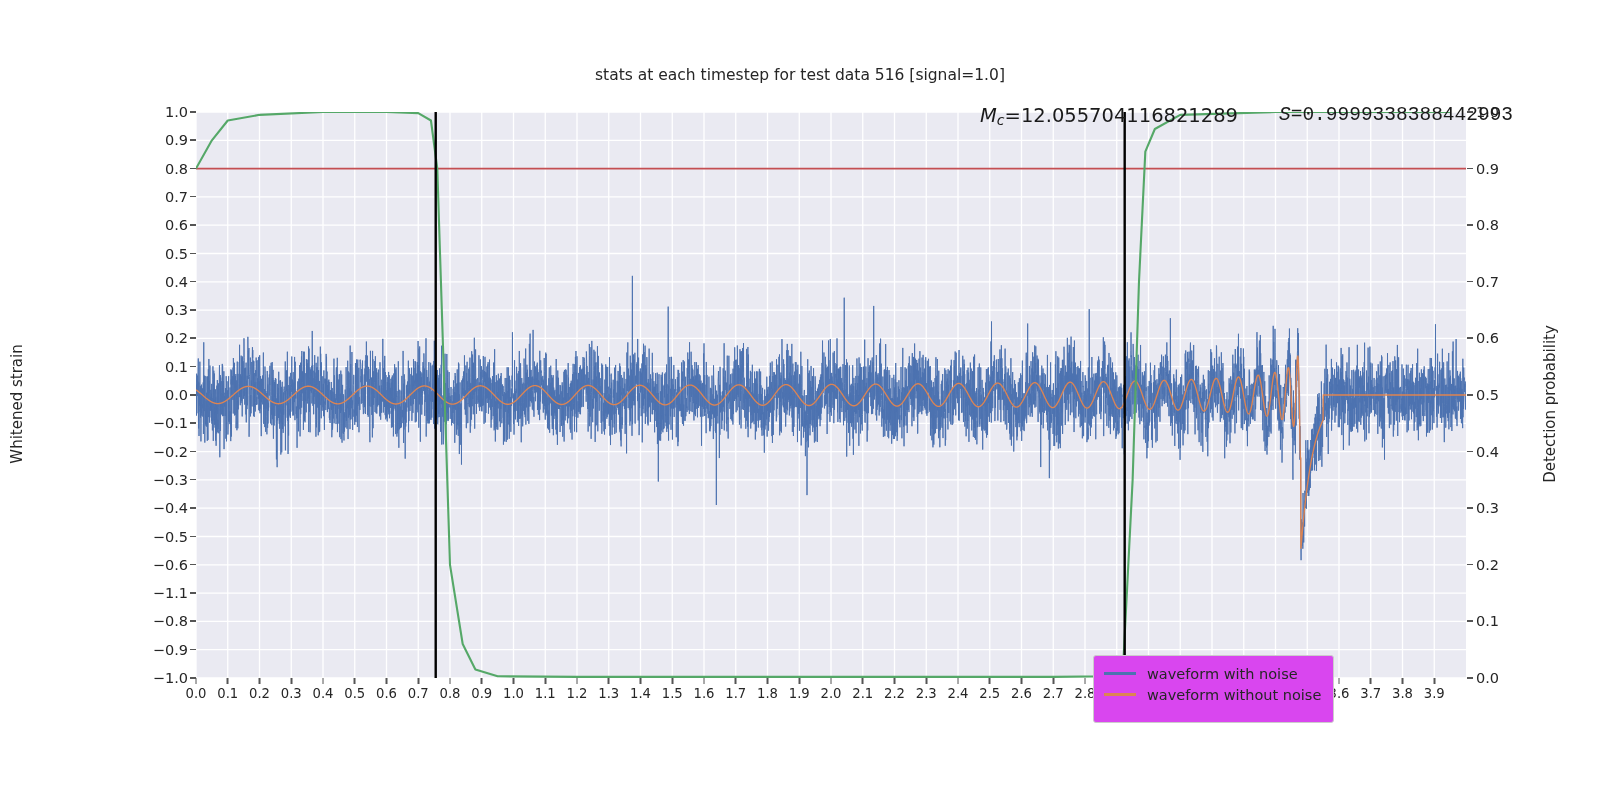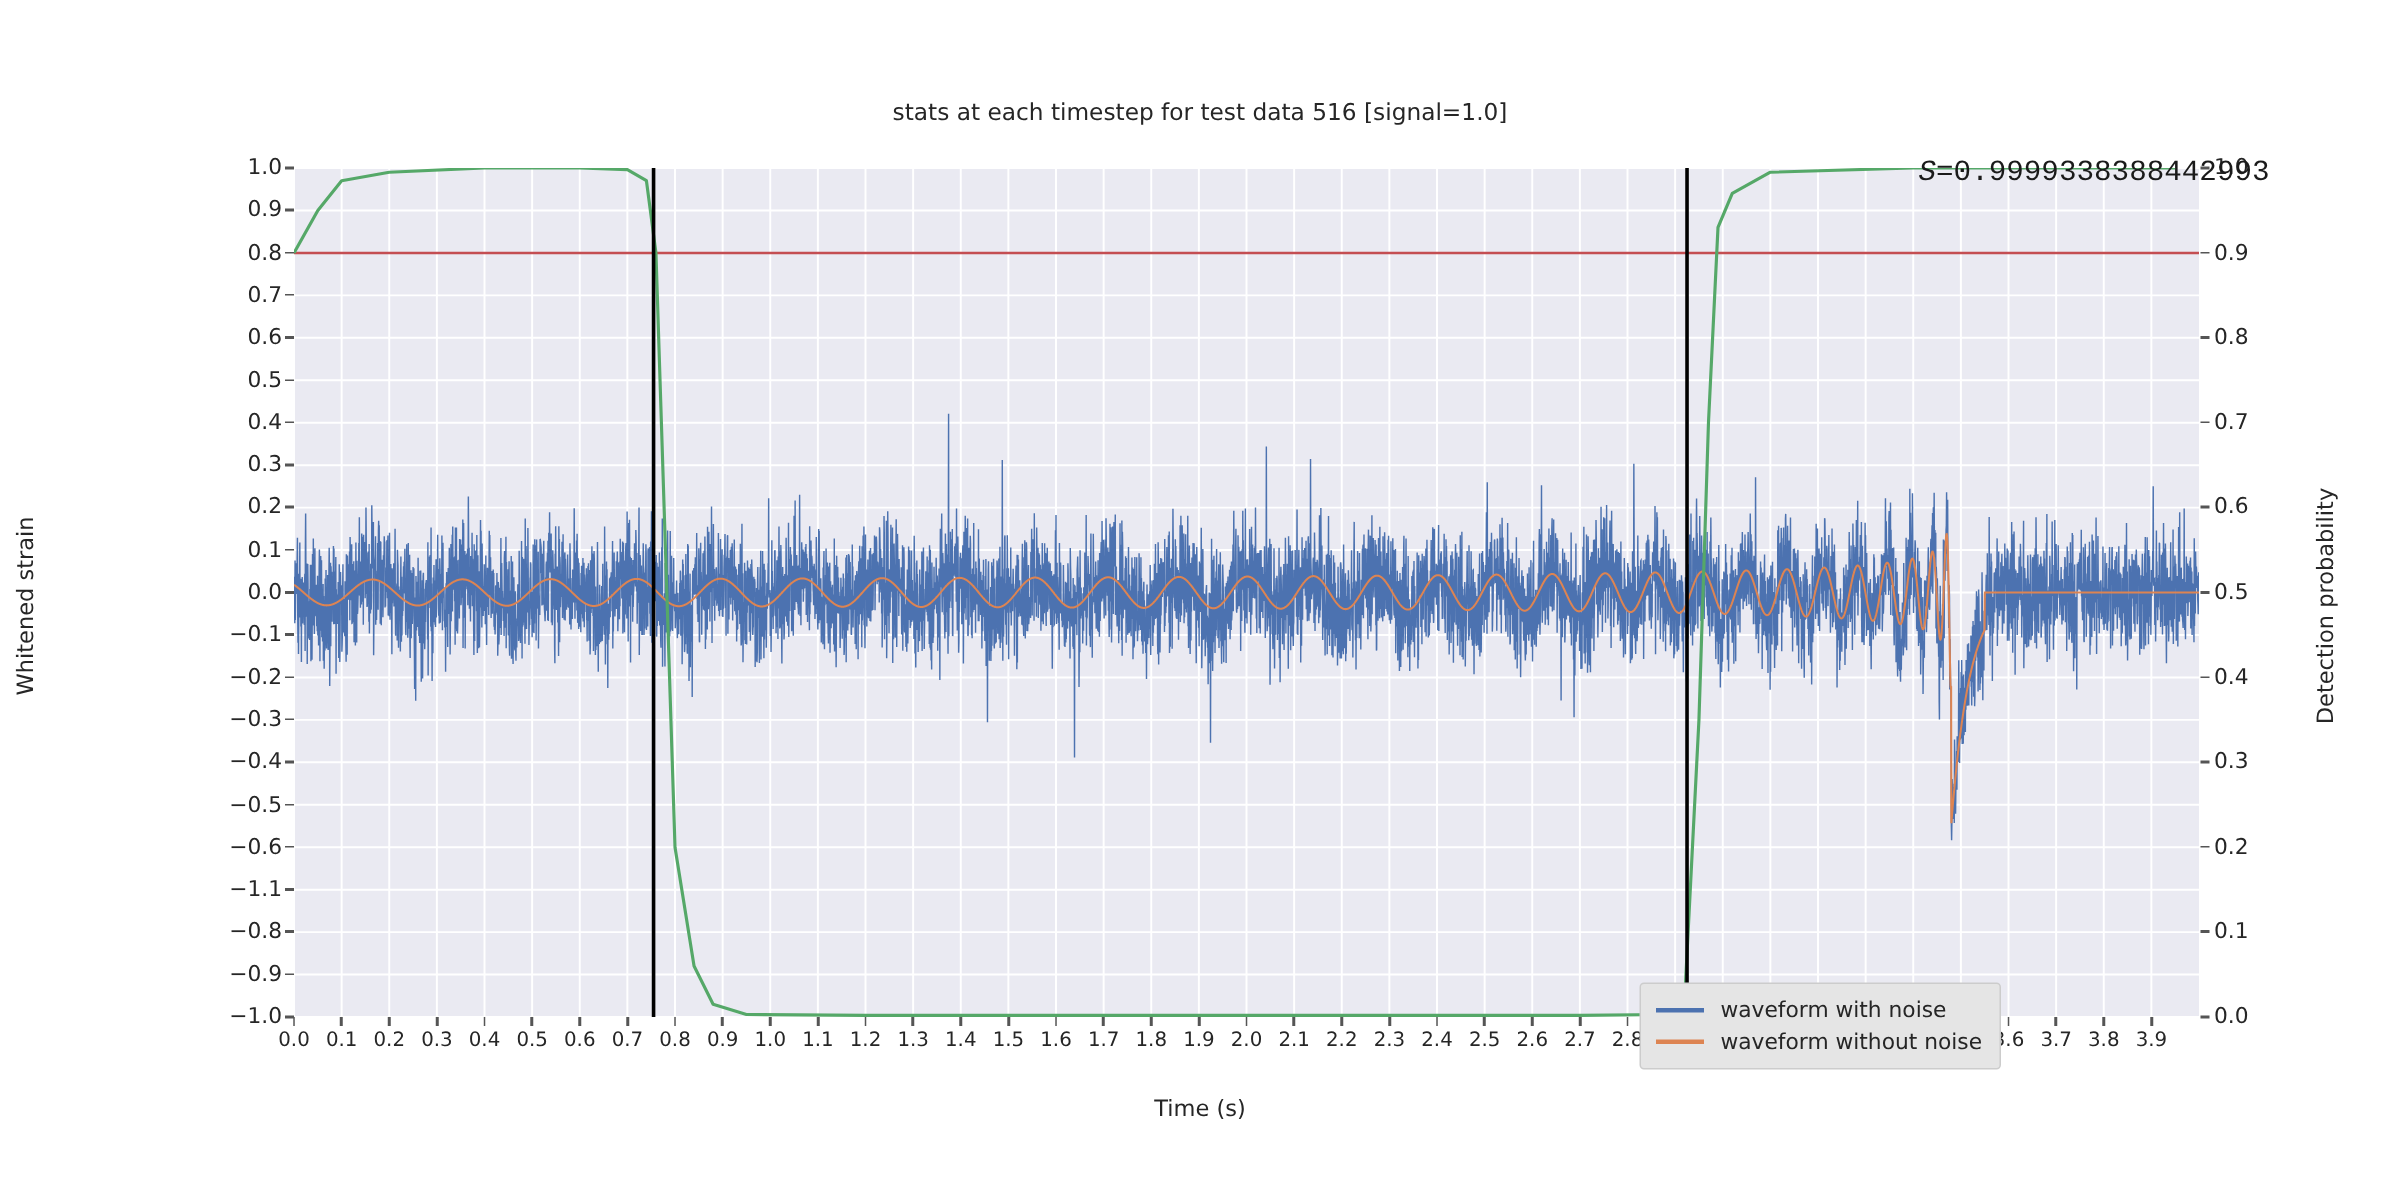--- a/index.html
+++ b/index.html
@@ -119,24 +119,24 @@
   }
   .annot .ital { font-style: italic; }
   #annot-snr { left: 255px; }
   #annot-mc  { left: 980px; }
   #annot-s   { left: 1279px; font-family: Liberation Mono, monospace; }
 
   
   #legend {
     position: absolute;
     left: 1093px; top: 655px;
-    background: #e5e5e5;
+    background: #d946ef;
     border: 1px solid #cccccc;
     border-radius: 3px;
-    padding: 7px 12px 7px 10px;
+    padding: 7px 12px 17px 10px;
     z-index: 40;
   }
   .legend-row {
     display: flex; align-items: center;
     height: 21px;
   }
   .legend-swatch {
     width: 32px; height: 2.4px;
     margin-right: 11px;
     flex: 0 0 auto;
@@ -300,25 +300,27 @@
       <div class="xtick" style="left: 1212px;"><span class="tmark"></span><span>3.2</span></div>
       <div class="xtick" style="left: 1243.75px;"><span class="tmark"></span><span>3.3</span></div>
       <div class="xtick" style="left: 1275.5px;"><span class="tmark"></span><span>3.4</span></div>
       <div class="xtick" style="left: 1307.25px;"><span class="tmark"></span><span>3.5</span></div>
       <div class="xtick" style="left: 1339px;"><span class="tmark"></span><span>3.6</span></div>
       <div class="xtick" style="left: 1370.75px;"><span class="tmark"></span><span>3.7</span></div>
       <div class="xtick" style="left: 1402.5px;"><span class="tmark"></span><span>3.8</span></div>
       <div class="xtick" style="left: 1434.25px;"><span class="tmark"></span><span>3.9</span></div>
     </div>
 
-  <div id="xlabel">Time (s)</div>
   <div id="ylabel-left">Whitened strain</div>
   <div id="ylabel-right">Detection probability</div>
 
 
+  <div class="annot" id="annot-mc">
+    <span class="ital">M</span><span class="sub">c</span><span>=</span><span>12.055704116821289</span>
+  </div>
 
   <div class="annot" id="annot-s">
     <span class="ital">S</span><span>=</span><span>0.9999338388442993</span>
   </div>
 
   <div id="legend">
       <div class="legend-row">
         <span class="legend-swatch" style="background: rgb(76, 114, 176);"></span>
         <span class="legend-label">waveform with noise</span>
       </div>

